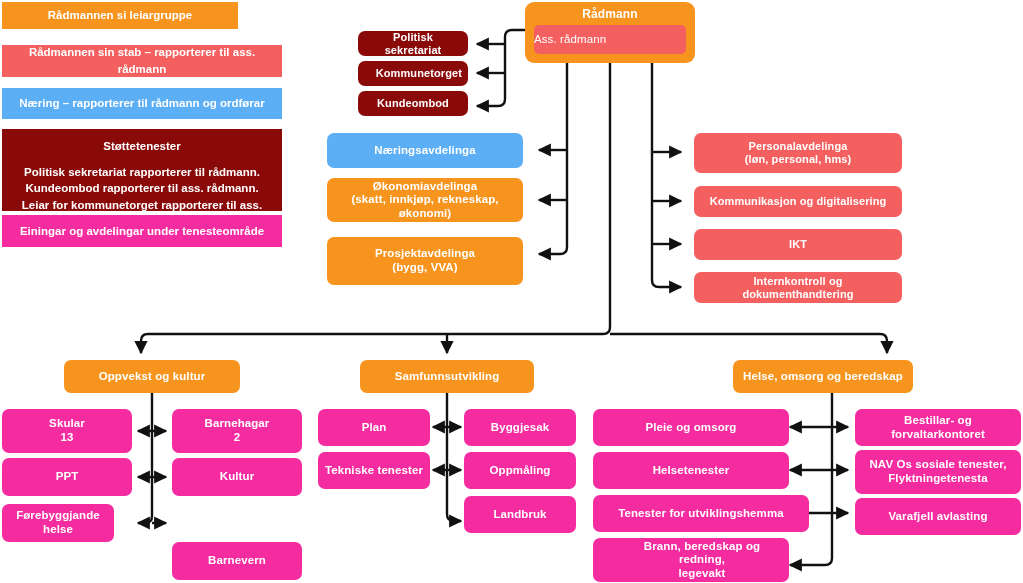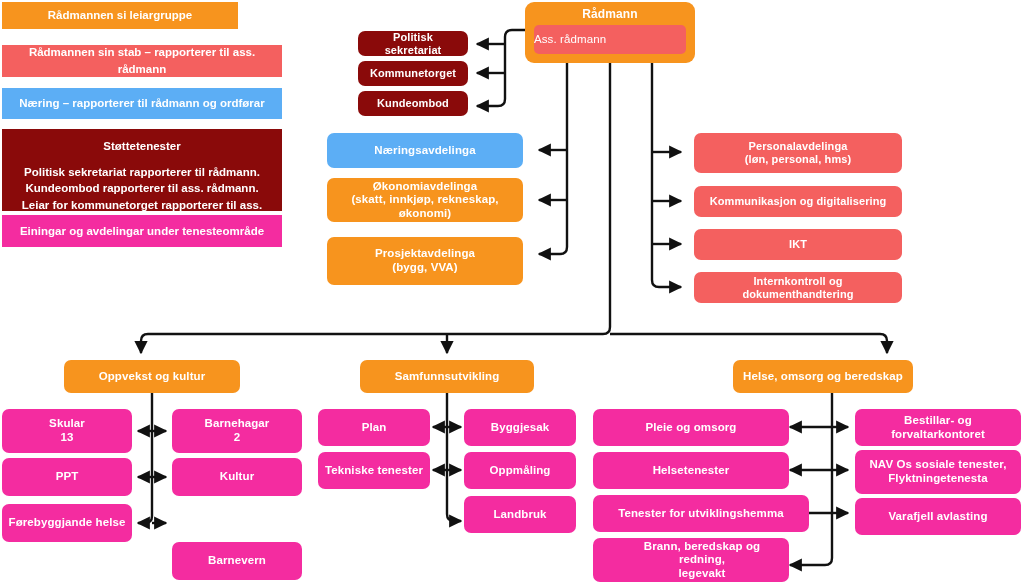--- a/index.html
+++ b/index.html
@@ -190,21 +190,21 @@
   <div class="node c-orange n-radmann" id="node-radmann" style="left:525px; top:2px; width:170px; height:61px;">
     <span class="rad-title">Rådmann</span>
     <span class="c-salmon n-assradmann" id="inner-ass-radmann">
       <span>Ass. rådmann</span>
     </span>
   </div>
 
   <div class="node c-darkred n-support" style="left:358px; top:31px; width:110px; height:25px;">
     <span class="ntext">Politisk sekretariat</span>
   </div>
-  <div class="node c-darkred n-support" style="left:358px; top:61px; width:110px; height:25px;">
+  <div class="node c-darkred n-support" style="left:358px; top:61px; width:110px; height:25px;text-align:right;">
     <span class="ntext">Kommunetorget</span>
   </div>
   <div class="node c-darkred n-support" style="left:358px; top:91px; width:110px; height:25px;">
     <span class="ntext">Kundeombod</span>
   </div>
 
   <div class="node c-blue n-dept" style="left:327px; top:133px; width:196px; height:35px;">
     <span class="ntext">Næringsavdelinga</span>
   </div>
 
@@ -236,21 +236,21 @@
     <span class="ntext">Oppvekst og kultur</span>
   </div>
 
   <div class="node c-magenta n-unit" style="left:2px; top:409px; width:130px; height:44px; flex-direction:column;">
     <span class="ntext">Skular</span>
     <span class="ntext">13</span>
   </div>
   <div class="node c-magenta n-unit" style="left:2px; top:458px; width:130px; height:38px;">
     <span class="ntext">PPT</span>
   </div>
-  <div class="node c-magenta n-unit" style="left:2px; top:504px; width:130px; height:38px;">
+  <div class="node c-magenta n-unit" style="left:2px; top:504px; width:112px; height:38px;">
     <span class="ntext">Førebyggjande helse</span>
   </div>
 
   <div class="node c-magenta n-unit" style="left:172px; top:409px; width:130px; height:44px; flex-direction:column;">
     <span class="ntext">Barnehagar</span>
     <span class="ntext">2</span>
   </div>
   <div class="node c-magenta n-unit" style="left:172px; top:458px; width:130px; height:38px;">
     <span class="ntext">Kultur</span>
   </div>

